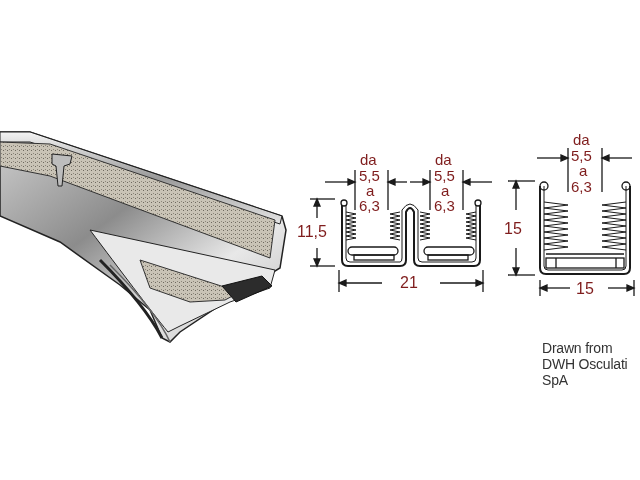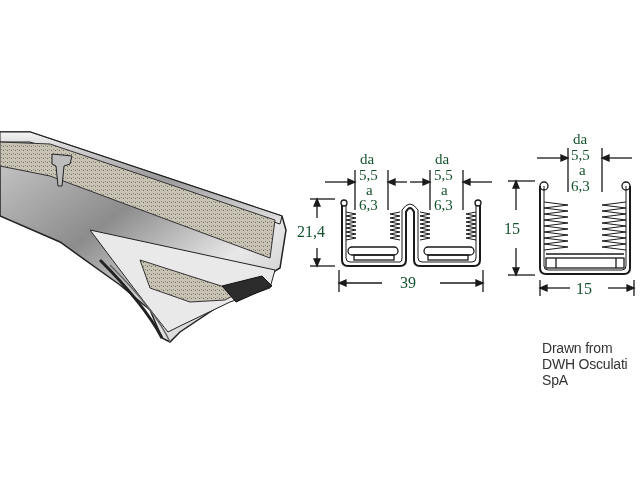--- a/index.html
+++ b/index.html
@@ -1,18 +1,18 @@
 <!DOCTYPE html>
 <html><head>
 <meta charset="utf-8">
 <style>
   html, body { margin: 0; padding: 0; background: #ffffff; }
   body { width: 640px; height: 480px; position: relative; overflow: hidden; font-family: "Liberation Sans", sans-serif; }
   .abs { position: absolute; }
-  .dim { font-family: Liberation Serif, serif; color: #14532d; position: absolute; line-height: 1; white-space: nowrap; }
+  .dim { font-family: Liberation Sans, sans-serif; color: #7f1d1d; position: absolute; line-height: 1; white-space: nowrap; }
   .d15 { font-size: 15px; }
   .d16 { font-size: 16px; }
   .credit { position: absolute; left: 542px; top: 340px; font-size: 14px; color: #333; font-family: "Liberation Sans", sans-serif; letter-spacing: -0.2px; }
   svg { position: absolute; overflow: visible; }
 </style>
 </head>
 <body>
 
 <svg width="300" height="240" style="left:0;top:120px;" viewBox="0 0 300 240">
   <defs>
@@ -101,22 +101,22 @@
     </g>
   </svg>
   <span class="dim d15" style="left:60px;top:12px;">da</span>
   <span class="dim d15" style="left:59px;top:28px;">5,5</span>
   <span class="dim d15" style="left:66px;top:43px;">a</span>
   <span class="dim d15" style="left:59px;top:58px;">6,3</span>
   <span class="dim d15" style="left:135px;top:12px;">da</span>
   <span class="dim d15" style="left:134px;top:28px;">5,5</span>
   <span class="dim d15" style="left:141px;top:43px;">a</span>
   <span class="dim d15" style="left:134px;top:58px;">6,3</span>
-  <span class="dim d16" style="left:-4px;top:84px;background:#fff;padding:0 1px;">21,4</span>
-  <span class="dim d16" style="left:100px;top:135px;">39</span>
+  <span class="dim d16" style="left:-4px;top:84px;background:#fff;padding:0 1px;">11,5</span>
+  <span class="dim d16" style="left:100px;top:135px;">21</span>
 </div>
 
 <div class="abs" style="left:500px;top:120px;width:140px;height:180px;">
   <svg width="140" height="180" viewBox="0 0 140 180" style="left:0;top:0;">
     <g stroke="#1a1a1a" fill="none" stroke-width="1.3">
 
       <line x1="37" y1="38" x2="68" y2="38"></line>
         <polygon points="68,38 61,35 61,41" fill="#1a1a1a"></polygon>
       <line x1="68" y1="28" x2="68" y2="72"></line>
       <line x1="102" y1="28" x2="102" y2="72"></line>

